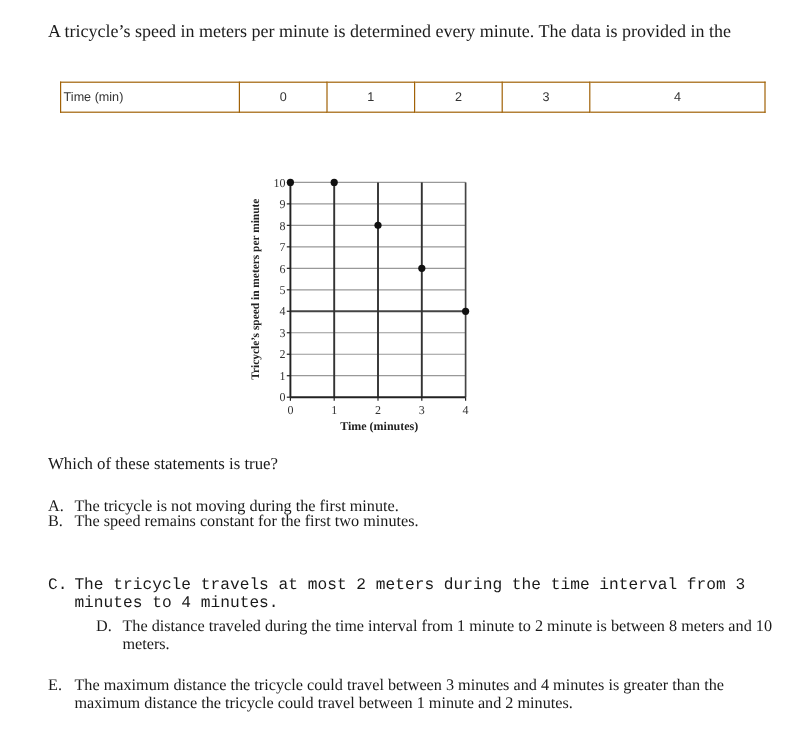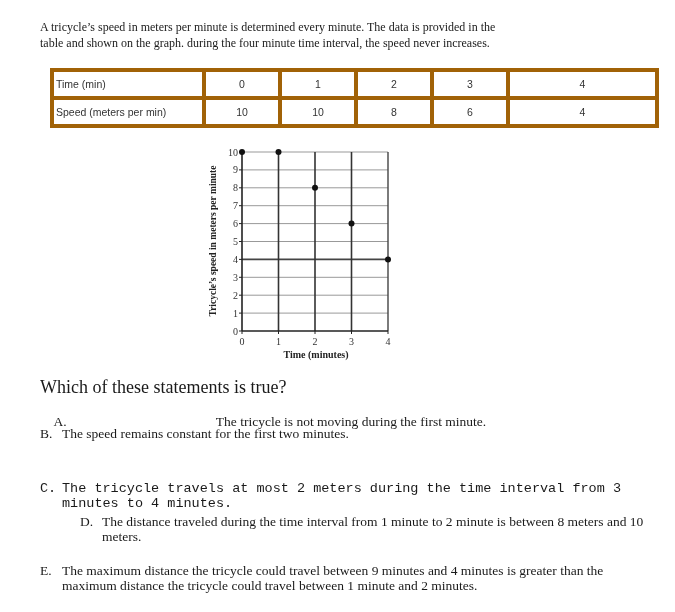--- a/index.html
+++ b/index.html
@@ -1,54 +1,45 @@
 <!DOCTYPE html>
 <html><head>
   <meta charset="utf-8">
   <style>
     html, body { margin: 0; padding: 0; background: #ffffff; }
     body { width: 675px; height: 612px; position: relative; overflow: hidden;
            font-family: "Liberation Serif", serif; color: #1a1a1a; }
-    .intro { position: absolute; left: 40px; top: 19px; width: 600px; font-size: 12px; line-height: 16px; }
+    .intro { position: absolute; left: 40px; top: 19px; width: 600px; font-size: 15px; line-height: 16px; }
     table.data { position: absolute; left: 50px; top: 68px; border-collapse: collapse;
                  font-family: "Liberation Sans", sans-serif; font-size: 10.5px; color: #333; }
-    table.data td { border: 4px solid #a16207; height: 24px; padding: 0 2px; text-align: center; }
+    table.data td { border: 1px solid #a16207; height: 24px; padding: 0 2px; text-align: center; }
     table.data td.lbl { text-align: left; width: 144px; }
     table.data td.c { width: 68px; }
     table.data td.c4 { width: 141px; }
     #graph { position: absolute; left: 200px; top: 140px; }
-    .q { position: absolute; left: 40px; font-size: 18px; line-height: 15px; }
+    .q { position: absolute; left: 40px; font-size: 14px; line-height: 15px; }
     .opt { position: absolute; left: 40px; font-size: 13.5px; line-height: 15px; width: 600px; }
     .opt .letter { display: inline-block; width: 22px; vertical-align: top; }
     .opt .txt { display: inline-block; width: 560px; vertical-align: top; }
   </style>
 </head>
 <body>
 
 <div class="intro">
   <div>A tricycle’s speed in meters per minute is determined every minute. The data is provided in the</div>
-  <div>table and shown on the graph. during the four minute time interval, the speed never increases.</div>
 </div>
 
 <table class="data">
   <tbody>
       <tr>
     <td class="lbl">Time (min)</td>
     <td class="c">0</td>
     <td class="c">1</td>
     <td class="c">2</td>
     <td class="c">3</td>
-    <td class="c4">4</td>
-  </tr>
-  <tr>
-    <td class="lbl">Speed (meters per min)</td>
-    <td class="c">10</td>
-    <td class="c">10</td>
-    <td class="c">8</td>
-    <td class="c">6</td>
     <td class="c4">4</td>
   </tr>
 </tbody>
   </table>
 
 <svg id="graph" width="220" height="230">
   <g id="grid">
       <line x1="42" x2="188" y1="173.1" y2="173.1" stroke="#999" stroke-width="1"></line>
       <line x1="42" x2="188" y1="155.2" y2="155.2" stroke="#999" stroke-width="1"></line>
       <line x1="42" x2="188" y1="137.3" y2="137.3" stroke="#999" stroke-width="1"></line>
@@ -112,27 +103,27 @@
       <circle cx="115" cy="47.79999999999998" r="3" fill="#111"></circle>
       <circle cx="151.5" cy="83.60000000000001" r="3" fill="#111"></circle>
       <circle cx="188" cy="119.39999999999999" r="3" fill="#111"></circle>
     </g>
   <text id="xlabel" x="116" y="218" text-anchor="middle" font-family="Liberation Serif, serif" font-size="10" font-weight="bold" fill="#222">Time (minutes)</text>
   <text id="ylabel" transform="translate(16,101) rotate(-90)" text-anchor="middle" font-family="Liberation Serif, serif" font-size="9.5" font-weight="bold" fill="#222">Tricycle’s speed in meters per minute</text>
 </svg>
 
 <div class="q" style="top:380px;">Which of these statements is true?</div>
 
-<div class="opt" style="top:414px;text-align:center;">
+<div class="opt" style="top:414px;">
   <span class="letter">A.</span><span class="txt">The tricycle is not moving during the first minute.</span>
 </div>
 <div class="opt" style="top:426px;">
   <span class="letter">B.</span><span class="txt">The speed remains constant for the first two minutes.</span>
 </div>
 <div class="opt" style="top:481px;font-family:Liberation Mono, monospace;">
   <span class="letter">C.</span><span class="txt">The tricycle travels at most 2 meters during the time interval from 3 minutes to 4 minutes.</span>
 </div>
 <div class="opt" style="top:514px;margin-left:40px;">
   <span class="letter">D.</span><span class="txt">The distance traveled during the time interval from 1 minute to 2 minute is between 8 meters and 10 meters.</span>
 </div>
 <div class="opt" style="top:563px;">
-  <span class="letter">E.</span><span class="txt">The maximum distance the tricycle could travel between 9 minutes and 4 minutes is greater than the maximum distance the tricycle could travel between 1 minute and 2 minutes.</span>
+  <span class="letter">E.</span><span class="txt">The maximum distance the tricycle could travel between 3 minutes and 4 minutes is greater than the maximum distance the tricycle could travel between 1 minute and 2 minutes.</span>
 </div>
 
 </body></html>

